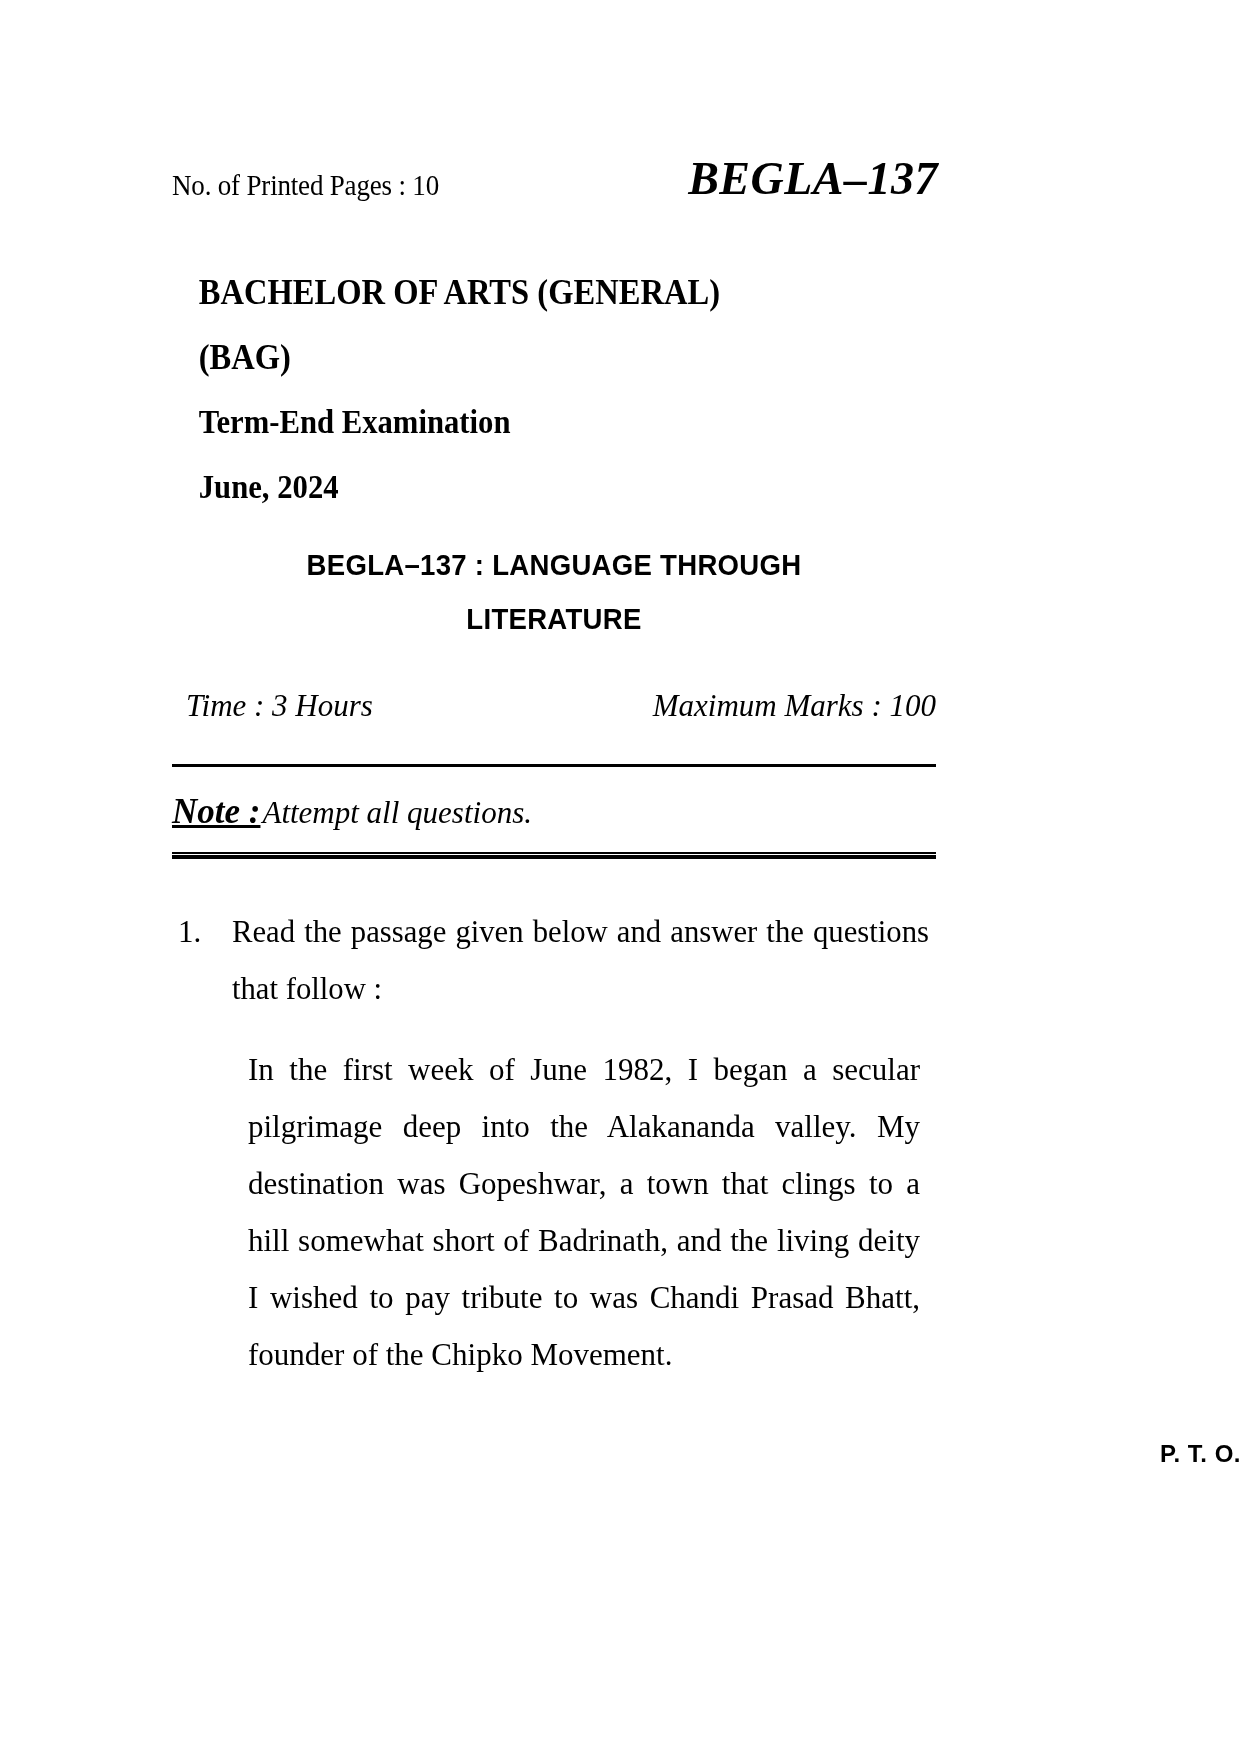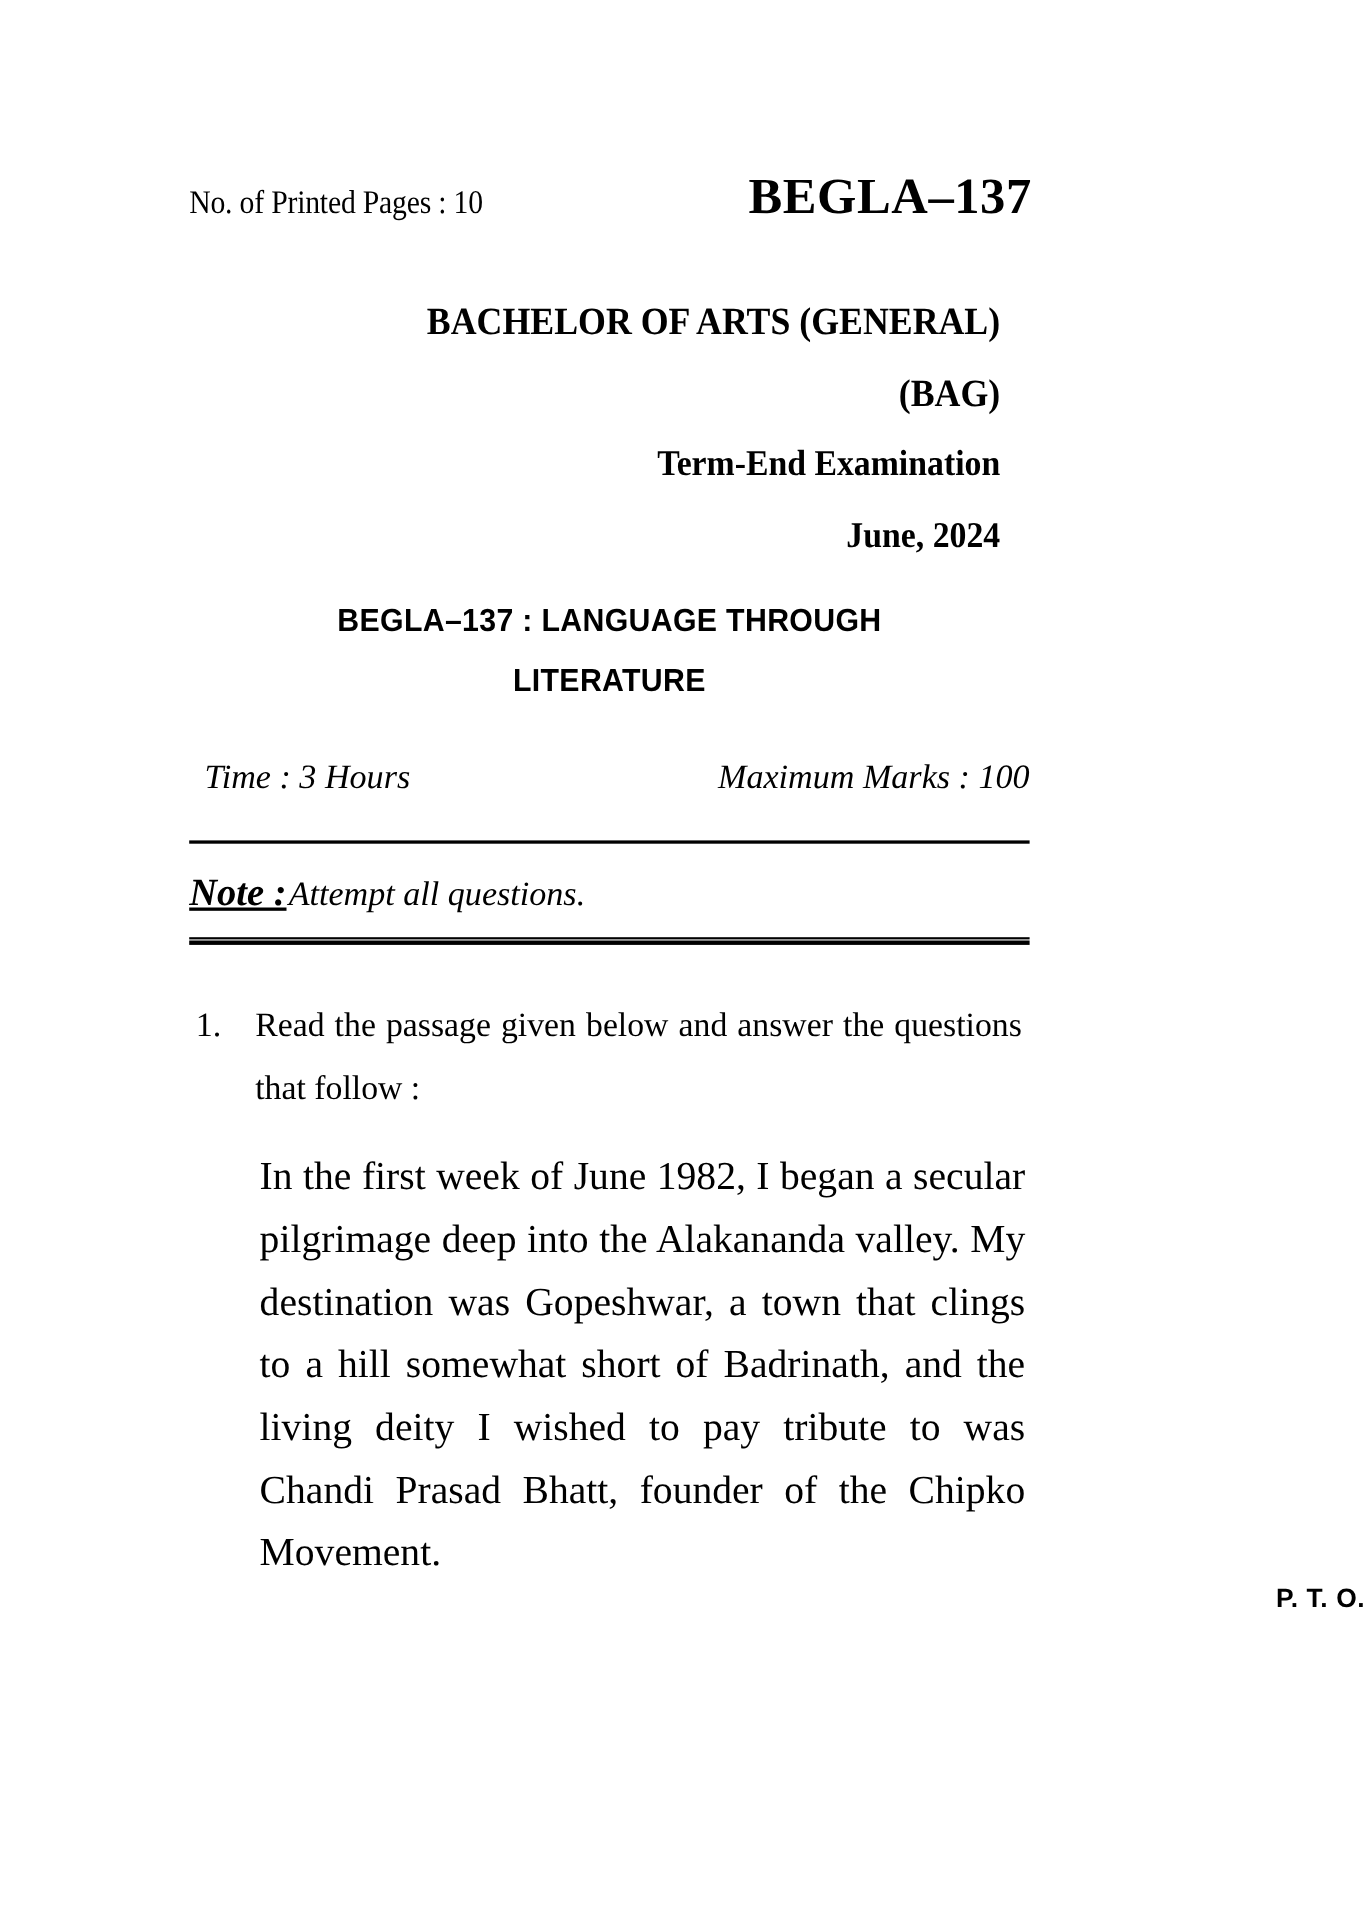--- a/index.html
+++ b/index.html
@@ -53,26 +53,27 @@
   }
   .course-code {
     position: absolute;
     right: -2px;
     top: -6px;
     font-family: "Liberation Serif", "DejaVu Serif", serif;
     font-weight: bold;
     font-size: 46px;
     letter-spacing: 0.5px;
     white-space: nowrap;
+    font-style: italic;
   }
 
   
   .title-block {
     margin-top: 30px;
-    text-align: right;
+    text-align: left;
   }
   .title-line {
     font-family: "Liberation Serif", "DejaVu Serif", serif;
     font-weight: bold;
     font-size: 35px;
     line-height: 65px;
     transform: scaleX(0.93);
     white-space: nowrap;
   }
   .title-line.small {
@@ -171,23 +172,23 @@
   }
   .qtext.last-line-left {
     text-align-last: left;
   }
   .passage {
     margin-top: 24px;
     margin-left: 60px;
     width: 704px;
   }
   .passage p {
-    margin: 4px;
-    font-family: "Liberation Serif", "DejaVu Serif", serif;
-    font-size: 36px;
+    margin: 16px;
+    font-family: "Liberation Serif", "DejaVu Serif", serif;
+    font-size: 31px;
     line-height: 57px;
     text-align: justify;
     text-justify: inter-word;
     text-align-last: left;
   }
 
   
   .pto {
     position: absolute;
     right: 0px;

